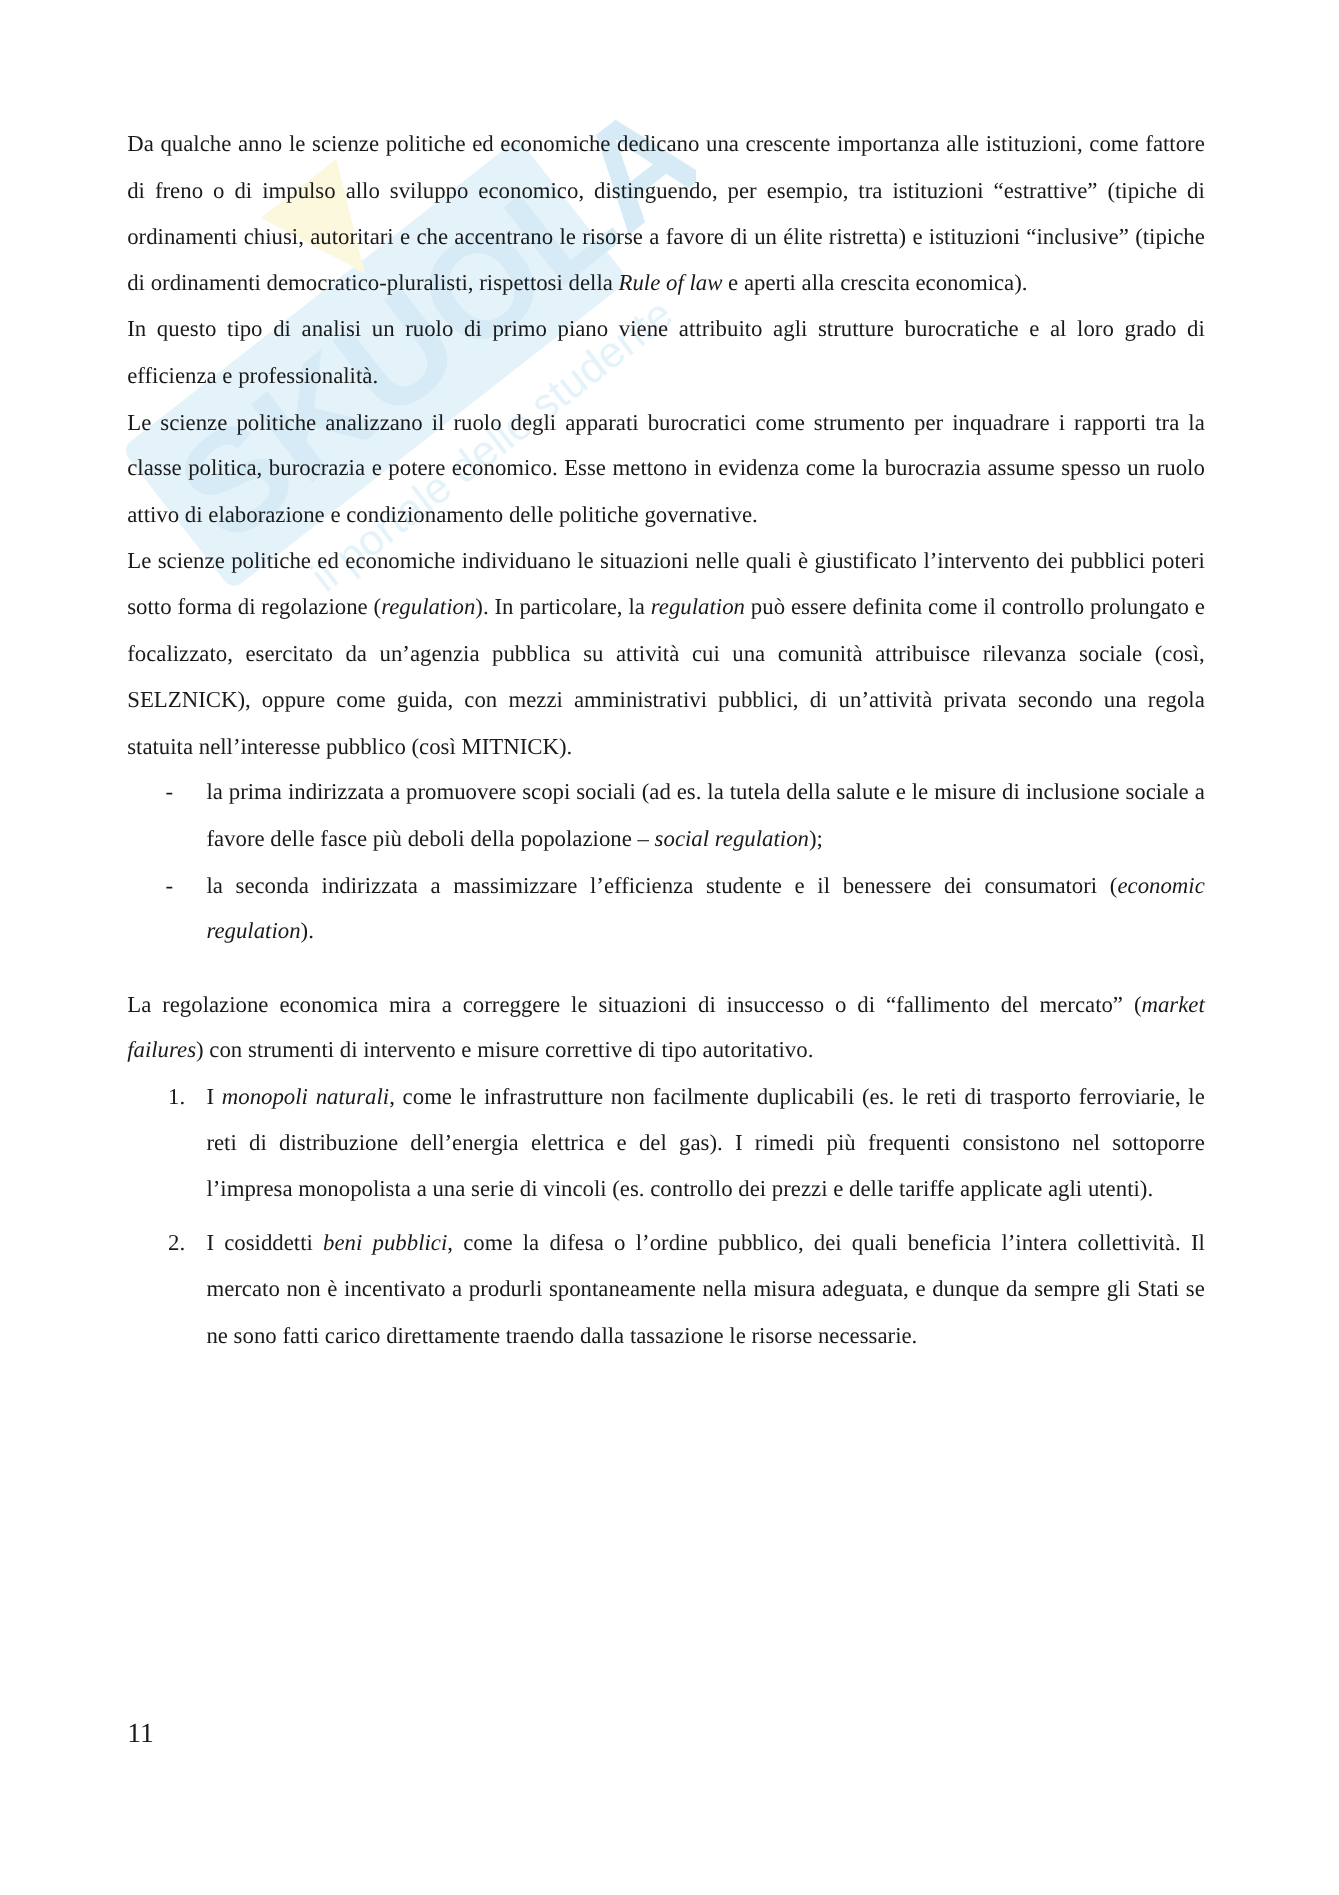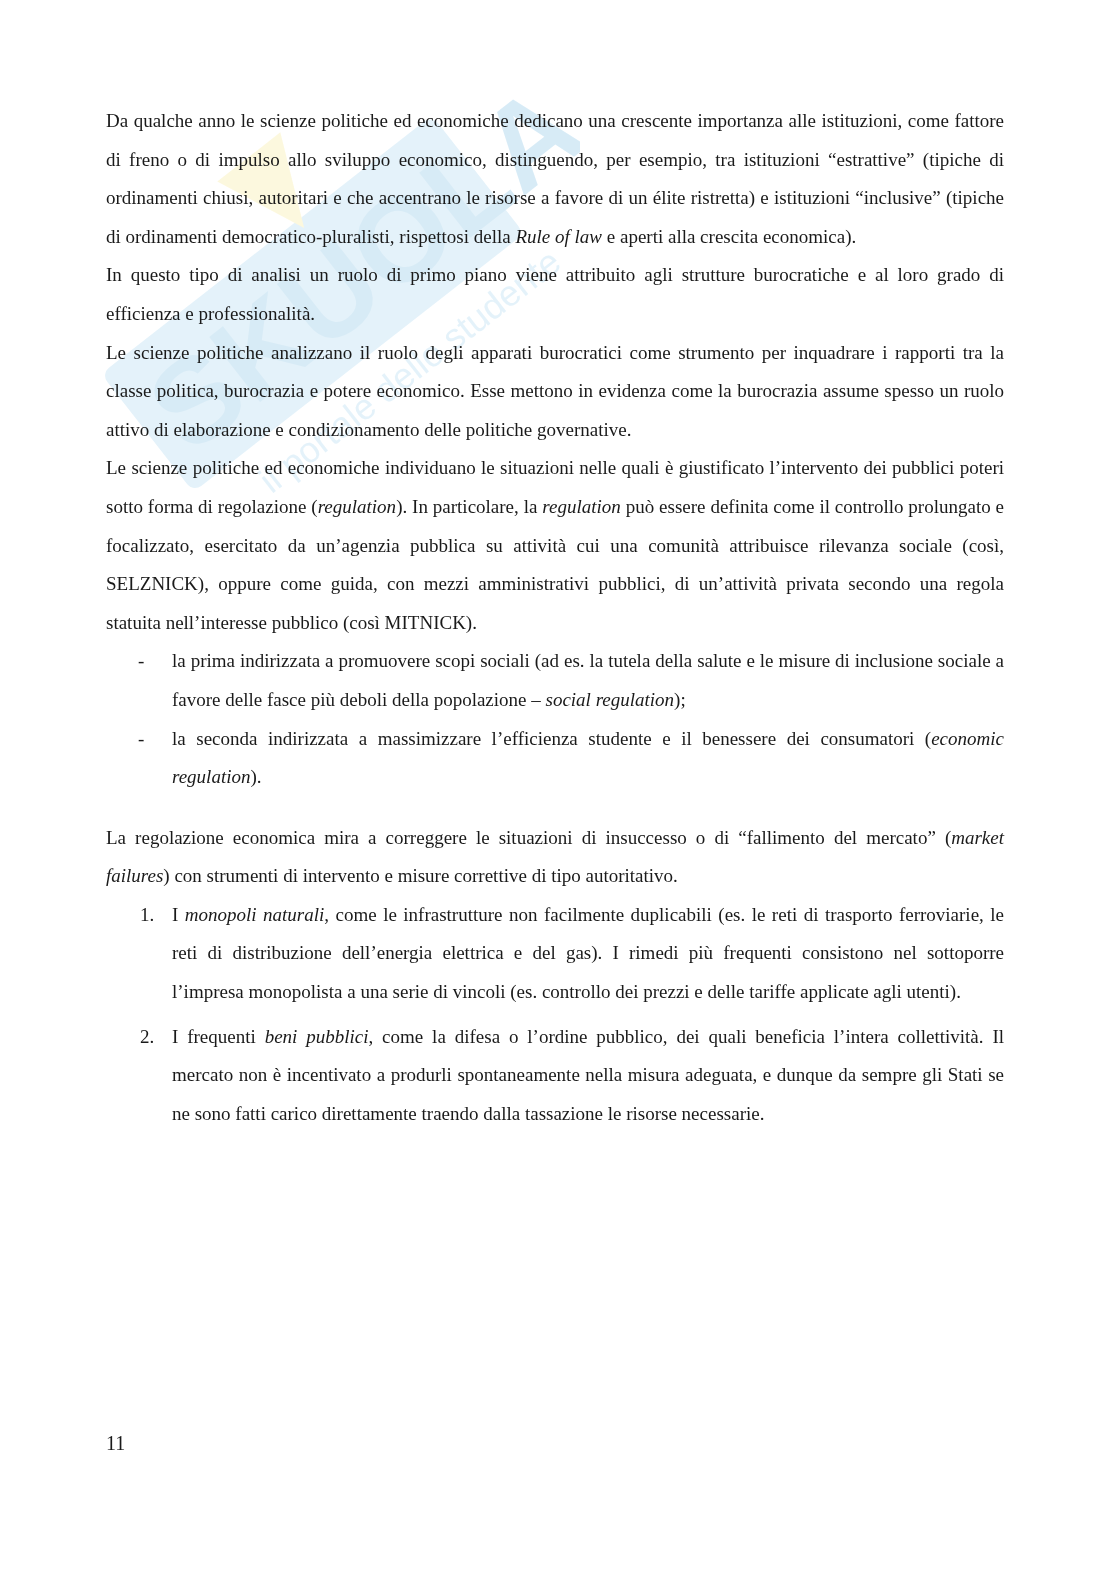--- a/index.html
+++ b/index.html
@@ -11,21 +11,21 @@
   p { margin:0; text-align:justify; }
   .gap { margin-top:22px; }
   ul.dash { list-style:none; margin:0; padding:0; }
   ul.dash li { position:relative; padding-left:66px; text-align:justify; }
   ul.dash li .mk { position:absolute; left:32px; }
   ol.num { list-style:none; margin:0; padding:0; }
   ol.num li { position:relative; padding-left:66px; text-align:justify; }
   ol.num li + li { margin-top:6px; }
   ol.num li .mk { position:absolute; left:34px; }
   i { font-style:italic; }
-  .pnum { position:absolute; left:106px; top:1432px; font-size:20px; }
+  .pnum { position:absolute; left:106px; top:1432px; font-size:23px; }
 </style>
 </head>
 <body>
 
 <svg class="wm" viewBox="0 0 560 560">
   <g transform="rotate(-38 280 280)" opacity="0.55">
     <rect x="90" y="200" width="420" height="150" rx="10" fill="#cfe8f6"></rect>
     <polygon points="300,120 380,120 340,210" fill="#fbf3c4"></polygon>
     <text x="110" y="320" font-family="Liberation Sans, sans-serif" font-weight="bold" font-size="120" fill="#b8dcf0">SKUOLA</text>
     <text x="150" y="400" font-family="Liberation Sans, sans-serif" font-size="36" fill="#cfe8f6">il portale dello studente</text>
@@ -41,17 +41,17 @@
 
   <ul class="dash">
     <li><span class="mk">-</span><span>la prima indirizzata a promuovere scopi sociali (ad es. la tutela della salute e le misure di inclusione sociale a favore delle fasce più deboli della popolazione – </span><i>social regulation</i><span>);</span></li>
     <li><span class="mk">-</span><span>la seconda indirizzata a massimizzare l’efficienza studente e il benessere dei consumatori (</span><i>economic regulation</i><span>).</span></li>
   </ul>
 
   <p class="gap"><span>La regolazione economica mira a correggere le situazioni di insuccesso o di “fallimento del mercato” (</span><i>market failures</i><span>) con strumenti di intervento e misure correttive di tipo autoritativo.</span></p>
 
   <ol class="num">
     <li><span class="mk">1.</span><span>I </span><i>monopoli naturali</i><span>, come le infrastrutture non facilmente duplicabili (es. le reti di trasporto ferroviarie, le reti di distribuzione dell’energia elettrica e del gas). I rimedi più frequenti consistono nel sottoporre l’impresa monopolista a una serie di vincoli (es. controllo dei prezzi e delle tariffe applicate agli utenti).</span></li>
-    <li><span class="mk">2.</span><span>I frequenti </span><i>beni pubblici</i><span>, come la difesa o l’ordine pubblico, dei quali beneficia l’intera collettività. Il mercato non è incentivato a produrli spontaneamente nella misura adeguata, e dunque da sempre gli Stati se ne sono fatti carico direttamente traendo dalla tassazione le risorse necessarie.</span></li>
+    <li><span class="mk">2.</span><span>I cosiddetti </span><i>beni pubblici</i><span>, come la difesa o l’ordine pubblico, dei quali beneficia l’intera collettività. Il mercato non è incentivato a produrli spontaneamente nella misura adeguata, e dunque da sempre gli Stati se ne sono fatti carico direttamente traendo dalla tassazione le risorse necessarie.</span></li>
   </ol>
 </div>
 
 <div class="pnum">11</div>
 
 </body></html>

